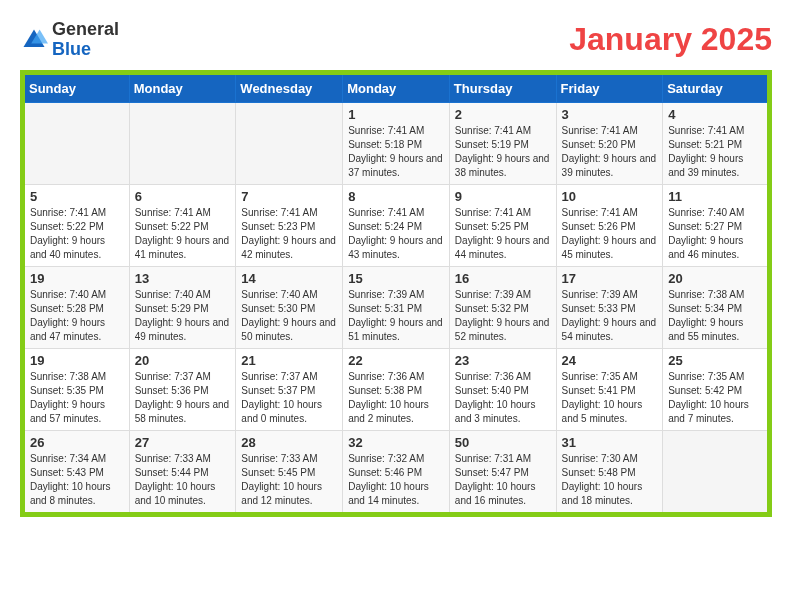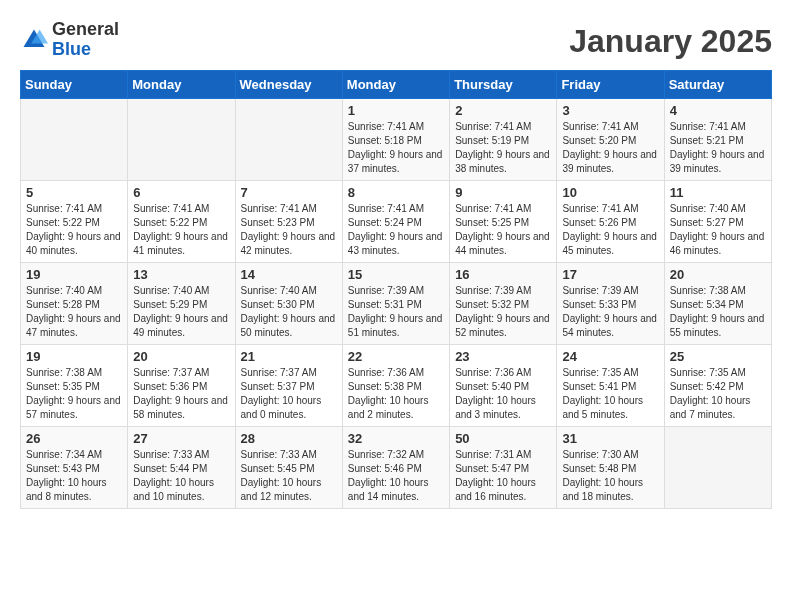--- a/index.html
+++ b/index.html
@@ -6,21 +6,21 @@
     body {
       font-family: Arial, sans-serif;
       background: #fff;
       width: 792px;
       min-height: 612px;
       padding: 20px;
     }
     .header {
       display: flex;
       justify-content: space-between;
-      align-items: flex-end;
+      align-items: center;
       margin-bottom: 10px;
     }
     .logo {
       display: flex;
       align-items: center;
       gap: 4px;
     }
     .logo-text {
       font-size: 18px;
       font-weight: bold;
@@ -31,30 +31,30 @@
     .logo-icon {
       width: 28px;
       height: 28px;
     }
     .title-block {
       text-align: right;
     }
     .calendar-title {
       font-size: 32px;
       font-weight: bold;
-      color: #404040;
+      color: #ef4444;
     }
     .calendar-subtitle {
       font-size: 15px;
       color: #555;
     }
     .calendar {
       width: 100%;
       border-collapse: collapse;
-      border: 1px solid #84cc16;
+      border: 5px solid #84cc16;
     }
     .calendar th {
       background-color: #1565C0;
       color: #fff;
       font-size: 13px;
       font-weight: bold;
       padding: 6px 4px;
       text-align: left;
       border: 1px solid #1a72d0;
     }

